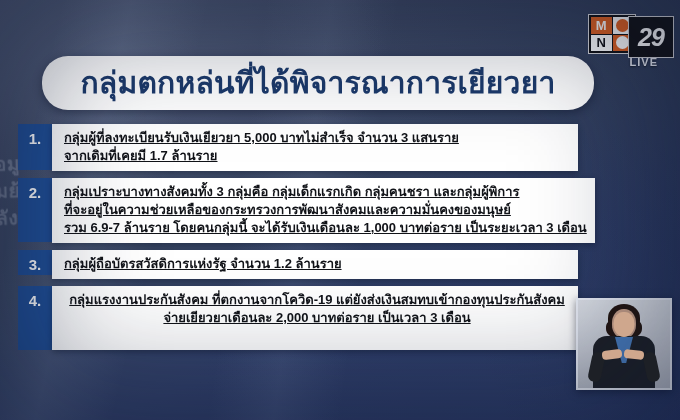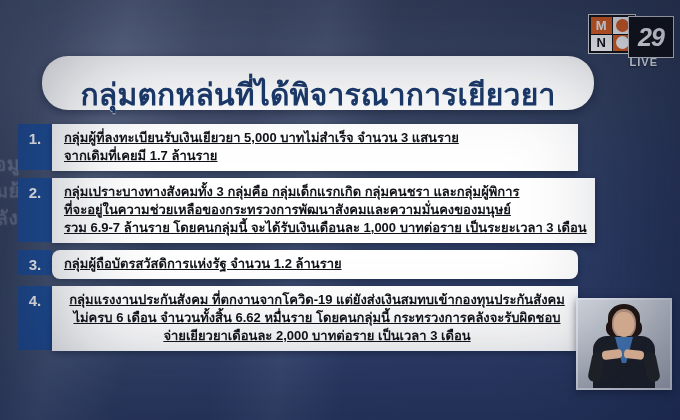--- a/index.html
+++ b/index.html
@@ -42,21 +42,21 @@
     position:absolute;left:120px;width:430px;height:13px;
     background:linear-gradient(90deg,rgba(205,216,240,.22),rgba(205,216,240,.07) 45%,rgba(205,216,240,.20) 78%,rgba(205,216,240,0));
     filter:blur(1px);
   }
 
   
   .title-bar{
     position:absolute;left:42px;top:56px;width:552px;height:54px;
     background:#ffffff;border-radius:26px;
     box-shadow:0 3px 10px rgba(10,18,40,.45);
-    display:flex;align-items:flex-end;justify-content:center;
+    display:flex;align-items:center;justify-content:center;
   }
   .title-text{
     color:#1c3a6b;
     font-size:30px;font-weight:700;letter-spacing:.2px;
     white-space:nowrap;line-height:1;
     text-shadow:0 1px 0 rgba(255,255,255,.6);
   }
 
   
   .logo{
@@ -102,21 +102,21 @@
   }
   .body{
     flex:1 1 auto;background:#ffffff;color:#111318;
     padding:5px 8px 6px 12px;box-sizing:border-box;
     box-shadow:0 2px 6px rgba(8,16,36,.40);
     text-decoration:underline;
   }
   .line{font-size:13px;line-height:18px;font-weight:600;white-space:nowrap;}
   .row.r1 .body{min-height:46px;}
   .row.r2 .body{min-height:64px;}
-  .row.r3 .body{min-height:25px;border-radius:8px;}
+  .row.r3 .body{min-height:25px;}
   .row.r4 .body{min-height:64px;text-align:center;}
   .row.r1 .num{height:46px;}
   .row.r2 .num{height:64px;}
   .row.r3 .num{height:25px;}
   .row.r4 .num{height:64px;}
 
   
   .signer{
     position:absolute;right:8px;bottom:30px;width:92px;height:88px;
     border:2px solid #e8ecf5;background:#cfd4dc;overflow:hidden;
@@ -224,21 +224,20 @@
       <div class="num">3.</div>
       <div class="body">
         <div class="line">กลุ่มผู้ถือบัตรสวัสดิการแห่งรัฐ จำนวน 1.2 ล้านราย</div>
       </div>
     </div>
 
     <div class="row r4">
       <div class="num">4.</div>
       <div class="body">
         <div class="line">กลุ่มแรงงานประกันสังคม ที่ตกงานจากโควิด-19 แต่ยังส่งเงินสมทบเข้ากองทุนประกันสังคม</div>
-        <div class="line">ไม่ครบ 6 เดือน จำนวนทั้งสิ้น 6.62 หมื่นราย โดยคนกลุ่มนี้ กระทรวงการคลังจะรับผิดชอบ</div>
         <div class="line">จ่ายเยียวยาเดือนละ 2,000 บาทต่อราย เป็นเวลา 3 เดือน</div>
       </div>
     </div>
 
   </div>
 
   <div class="signer">
     <div class="wall"></div>
     <div class="hair"></div>
     <div class="head"></div>

